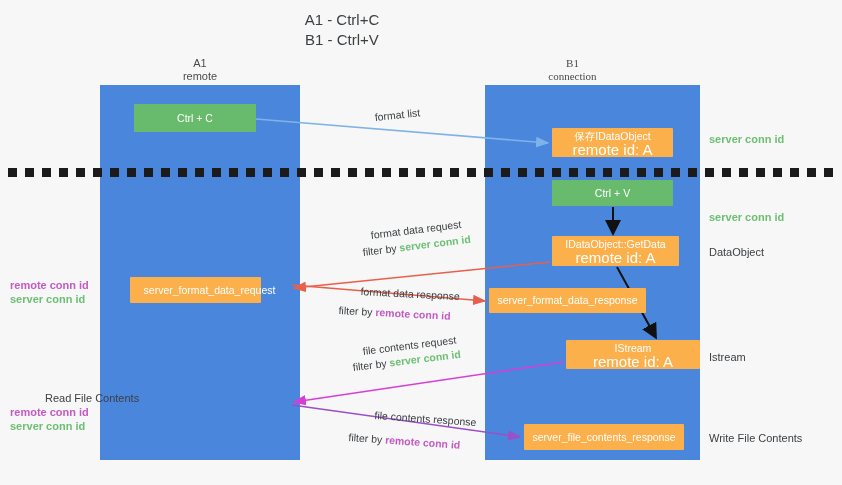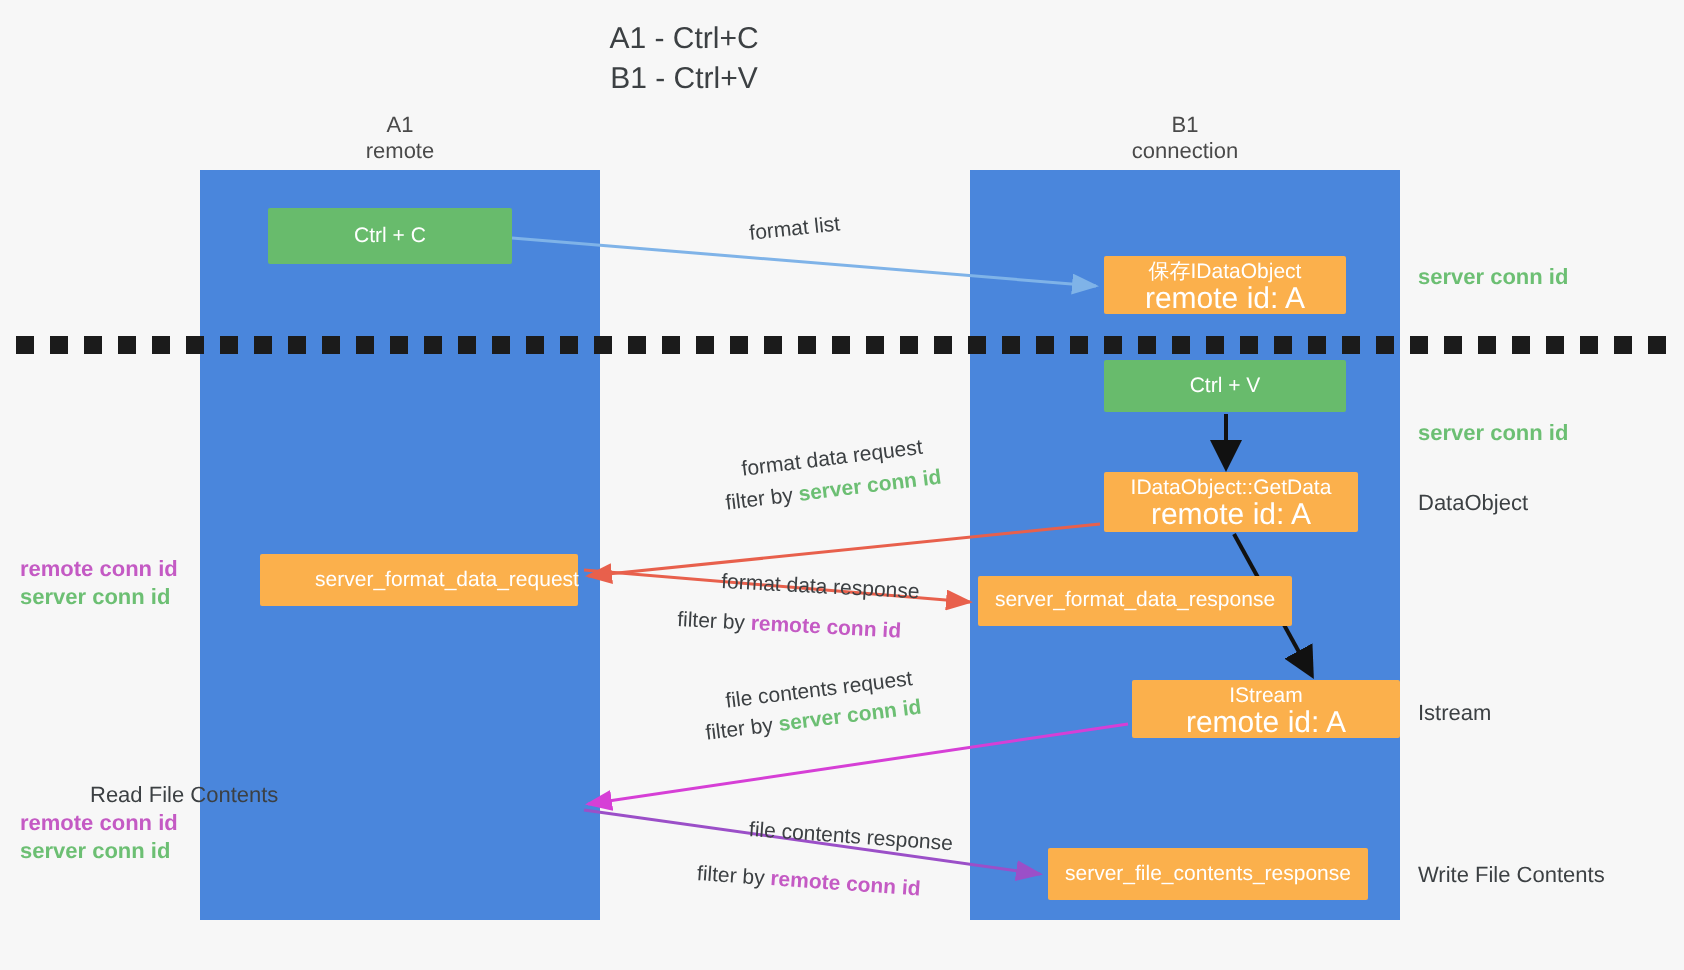--- a/index.html
+++ b/index.html
@@ -35,21 +35,21 @@
 
   
   .col-head {
     position: absolute;
     text-align: center;
     font-size: 11px;
     line-height: 13px;
     color: #4a4a4a;
   }
   #head-a1 { left: 100px; top: 57px; width: 200px; }
-  #head-b1 { left: 485px; top: 57px; width: 215px; }
+  #head-b1 { left: 465px; top: 57px; width: 215px; font-family: Liberation Serif, serif; }
   .col-head .ch-name { display: block; }
   .col-head .ch-sub  { display: block; }
 
   
   .lane {
     position: absolute;
     background: #4a86dc;
     top: 85px;
     height: 375px;
   }
@@ -87,21 +87,21 @@
   }
   .node.green  { background: #68bb6c; }
   .node.orange { background: #fbb košt; }
   .node.orange { background: #fbb04c; }
   .node .n-line2 { font-size: 15px; }
 
   #n-ctrlc   { left: 134px; top: 104px; width: 122px; height: 28px; }
   #n-save    { left: 552px; top: 128px; width: 121px; height: 29px; }
   #n-ctrlv   { left: 552px; top: 180px; width: 121px; height: 26px; }
   #n-getdata { left: 552px; top: 236px; width: 127px; height: 30px; }
-  #n-sfdreq  { left: 130px; top: 277px; width: 159px; height: 26px; padding-left: 28px; }
+  #n-sfdreq  { left: 130px; top: 277px; width: 131px; height: 26px; padding-left: 28px; }
   #n-sfdres  { left: 489px; top: 288px; width: 157px; height: 25px; }
   #n-istream { left: 566px; top: 340px; width: 134px; height: 29px; }
   #n-sfcreq  { left: 130px; top: 393px; width: 159px; height: 26px; }
   #n-sfcres  { left: 524px; top: 424px; width: 160px; height: 26px; }
 
   
   .right-note {
     position: absolute;
     font-size: 11px;
     line-height: 14px;

